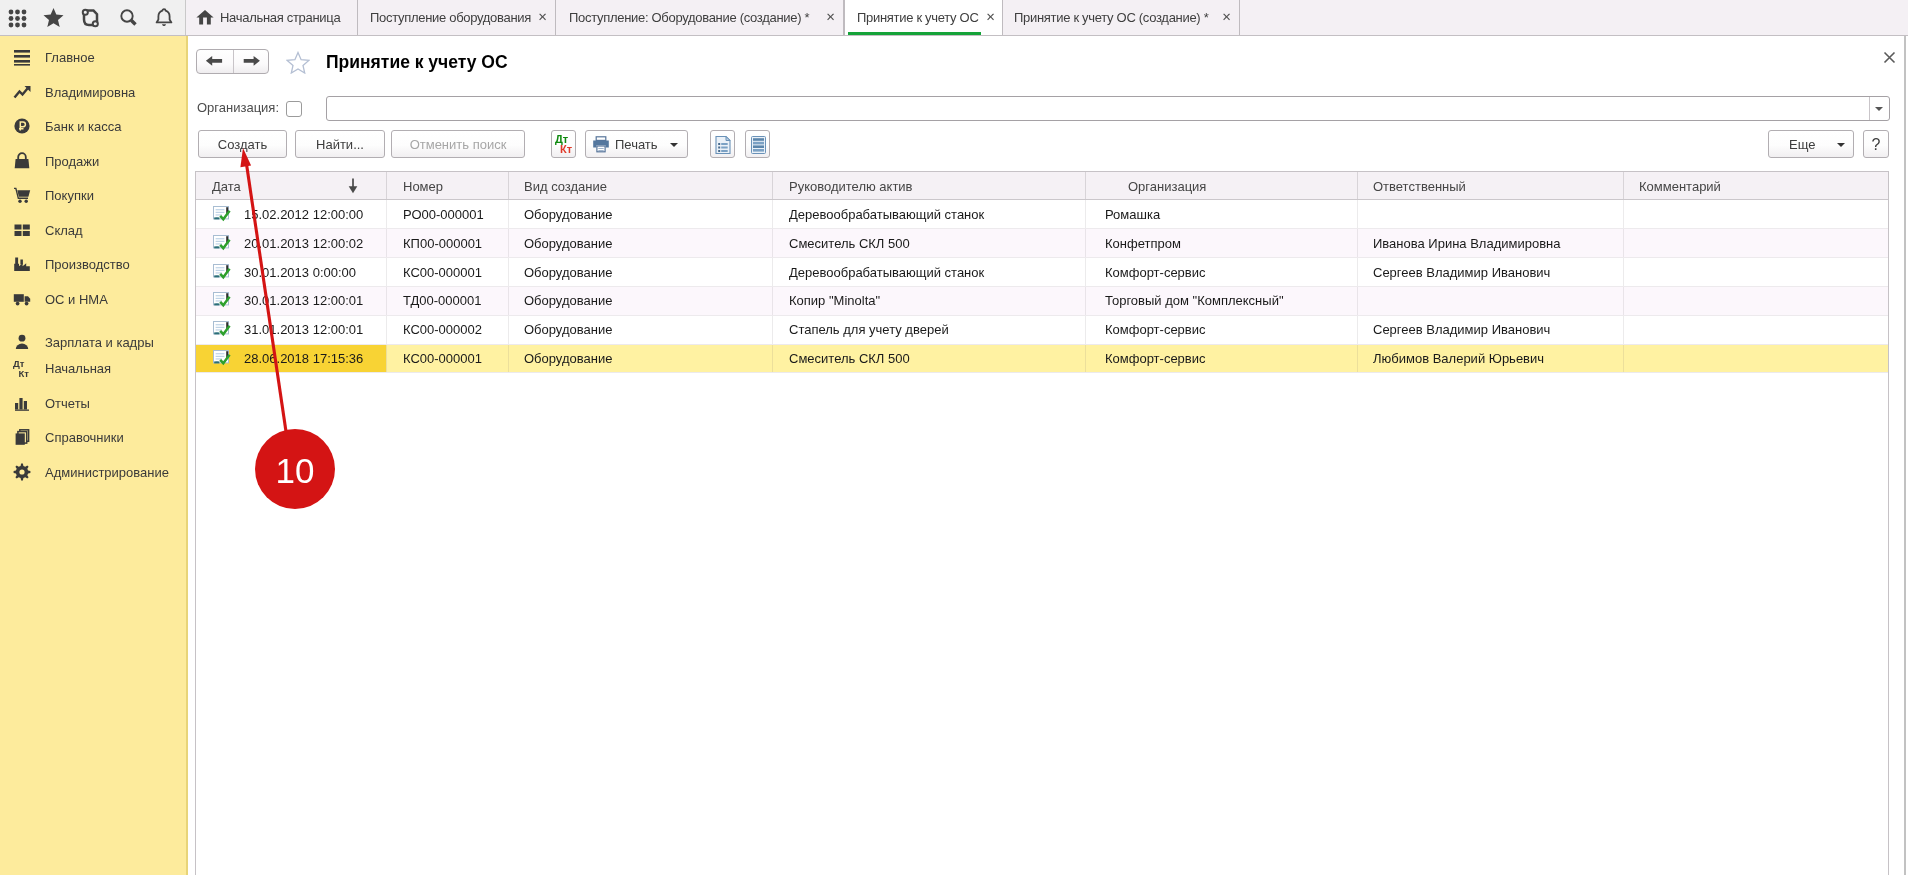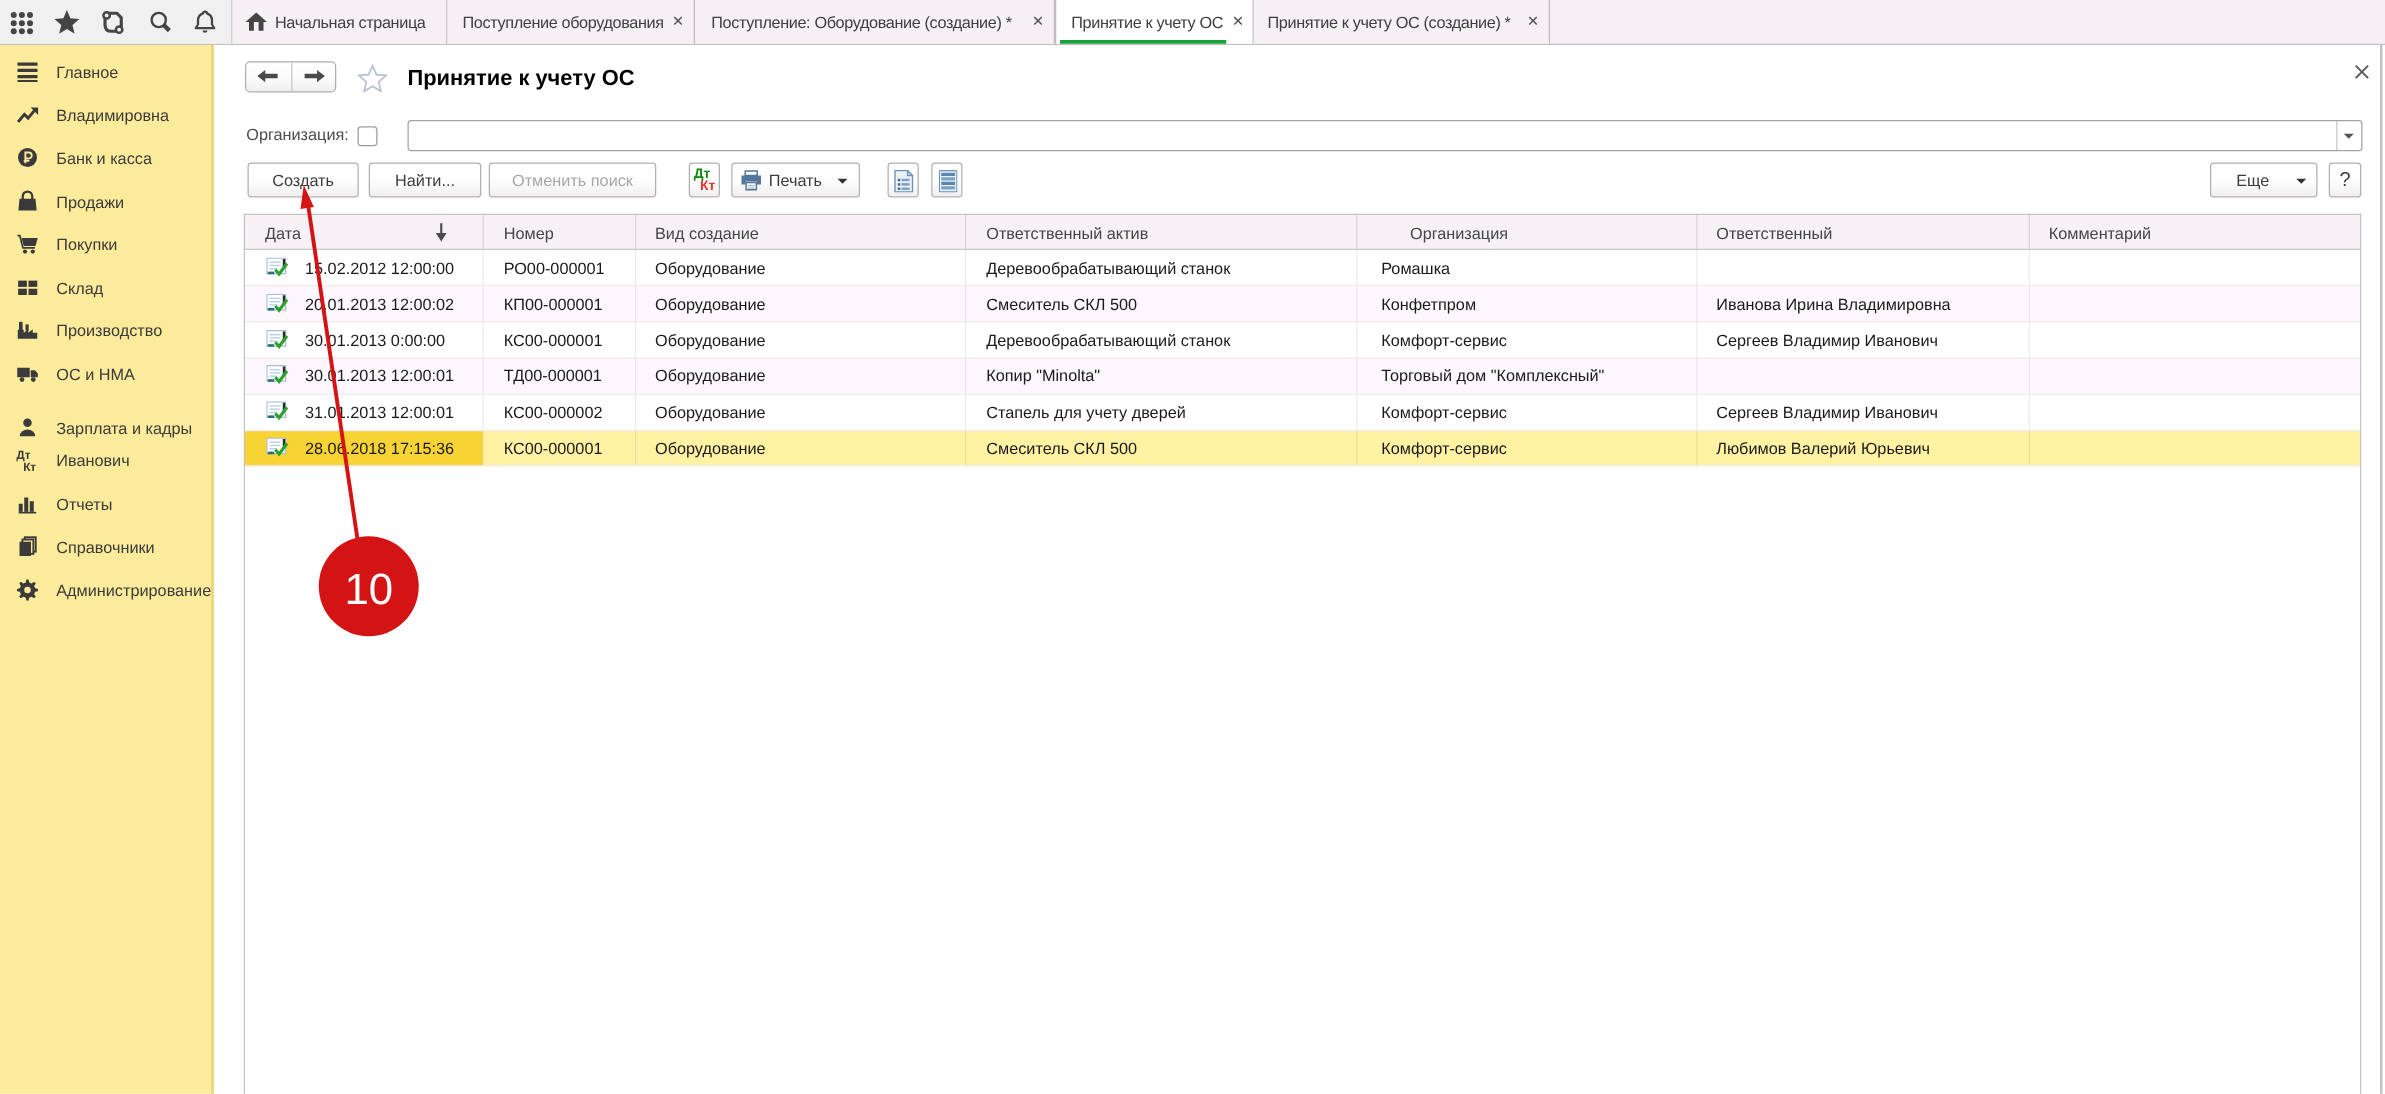--- a/index.html
+++ b/index.html
@@ -11,21 +11,21 @@
   background:#f4f0f4; border-bottom:1px solid #c3bfc3; }
 #toolicons { position:absolute; left:0; top:0; width:186px; height:35px;
   background:#f0f0f0; border-right:1px solid #c9c9c9; }
 .tab { position:absolute; top:0; height:35px; font-size:13px; letter-spacing:-0.3px; color:#3e3e3e;
   border-right:1px solid #bfbbbf; background:#f4f0f4; }
 .tab .lbl { position:absolute; top:10px; white-space:nowrap; }
 .tab .x { position:absolute; top:10px; color:#4f4f4f; font-size:11.5px; }
 #tab4 { background:#fff; border-left:1px solid #bfbbbf; }
 #tab4 .grn { position:absolute; left:3px; bottom:0px; height:3px; background:#15a339; }
 
-#sidebar { position:absolute; left:0; top:36px; width:171px; height:839px;
+#sidebar { position:absolute; left:0; top:36px; width:188px; height:839px;
   background:#fdeb9c; border-right:2px solid #e8d478; }
 .sbitem { position:absolute; left:0; width:183px; height:28px; }
 .sbitem .ic { position:absolute; left:13px; top:5px; width:18px; height:18px; }
 .sbitem .tx { position:absolute; left:45px; top:7px; font-size:13px; color:#3a3a3a; white-space:nowrap; }
 
 .btn { position:absolute; border:1px solid #b2aeb2; border-radius:3px;
   background:linear-gradient(#ffffff 0%,#fdfdfd 55%,#f1eff1 100%);
   font-size:13px; color:#3c3c3c; text-align:center; }
 
 #tbl { position:absolute; left:195px; top:171px; width:1694px; height:704px;
@@ -166,21 +166,21 @@
         <circle cx="9" cy="5.2" r="3.4"></circle>
         <path d="M2.8 16 A6.2 5.4 0 0 1 15.2 16 Z"></path>
       </svg>
     <span class="tx">Зарплата и кадры</span>
   </div>
   <div class="sbitem" style="top:318px">
     <svg class="ic" viewBox="0 0 18 18" fill="#3a3a3a">
         <text x="0" y="8" font-family="Liberation Sans" font-size="9.5" font-weight="bold">Дт</text>
         <text x="5.5" y="17.5" font-family="Liberation Sans" font-size="9.5" font-weight="bold">Кт</text>
       </svg>
-    <span class="tx">Иванович</span>
+    <span class="tx">Начальная</span>
   </div>
   <div class="sbitem" style="top:353px">
     <svg class="ic" viewBox="0 0 18 18" fill="#3a3a3a">
         <rect x="2" y="9" width="3.2" height="6.5"></rect>
         <rect x="6.4" y="4" width="3.2" height="11.5"></rect>
         <rect x="10.8" y="7" width="3.2" height="8.5"></rect>
         <rect x="2" y="15.5" width="14" height="1.3"></rect>
       </svg>
     <span class="tx">Отчеты</span>
   </div>
@@ -278,21 +278,21 @@
 </div>
 <div id="tbl">
   <div class="th" style="left:0;width:1692px">
     <span class="htext" style="left:16px">Дата</span>
     <svg class="abs" style="left:151px;top:6px" width="12" height="16" viewBox="0 0 12 16">
         <path d="M6 0.5 L6 9" stroke="#4a4a4a" stroke-width="1.7"></path>
         <polygon points="1.7,8.3 10.3,8.3 6,15.2" fill="#4a4a4a"></polygon>
       </svg>
     <span class="htext" style="left:207px">Номер</span>
     <span class="htext" style="left:328px">Вид создание</span>
-    <span class="htext" style="left:593px">Ответственный актив</span>
+    <span class="htext" style="left:593px">Руководителю актив</span>
     <span class="htext" style="left:932px">Организация</span>
     <span class="htext" style="left:1177px">Ответственный</span>
     <span class="htext" style="left:1443px">Комментарий</span>
     <div class="vline" style="left:190px;background:#d8d4d8"></div>
     <div class="vline" style="left:312px;background:#d8d4d8"></div>
     <div class="vline" style="left:576px;background:#d8d4d8"></div>
     <div class="vline" style="left:889px;background:#d8d4d8"></div>
     <div class="vline" style="left:1161px;background:#d8d4d8"></div>
     <div class="vline" style="left:1427px;background:#d8d4d8"></div>
   </div>

